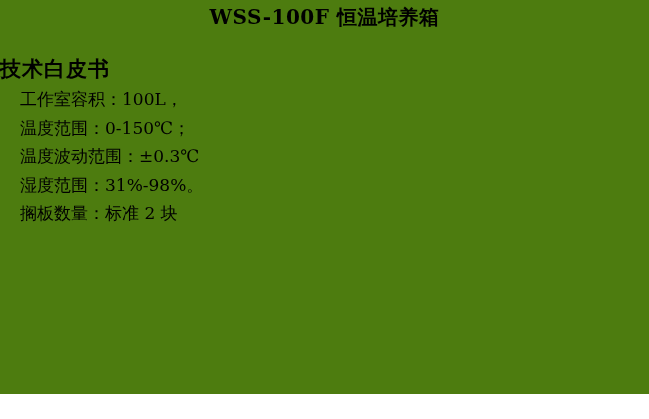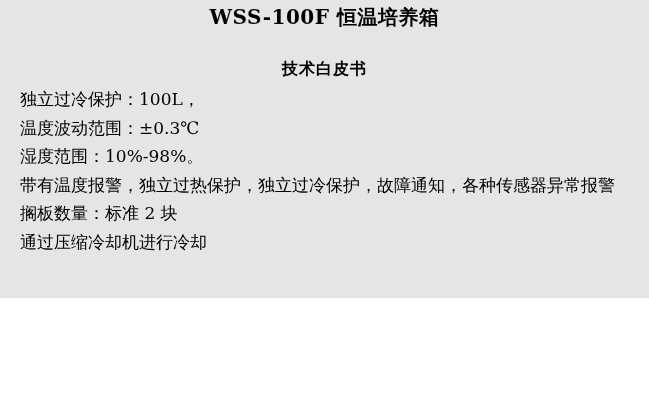--- a/index.html
+++ b/index.html
@@ -8,37 +8,36 @@
       height: 419px;
       overflow: hidden;
     }
     body {
       background: #ffffff;
       color: #000000;
       font-family: "DejaVu Serif", "Liberation Serif", serif;
     }
     .page {
       width: 649px;
-      height: 298px;
-      background: #e5e5e5;
+      height: 394px;
+      background: #4d7c0f;
       position: relative;
     }
     .doc-title {
       padding-top: 3px;
       text-align: center;
       font-size: 20px;
       font-weight: bold;
       line-height: 28px;
       letter-spacing: 0.5px;
       white-space: nowrap;
     }
     .doc-subtitle {
       margin-top: 24px;
-      text-align: center;
-      font-size: 16px;
+      font-size: 21px;
       font-weight: bold;
       line-height: 28px;
       letter-spacing: 1px;
       white-space: nowrap;
     }
     .doc-body {
       margin-top: 2px;
       padding-left: 20px;
       padding-right: 6px;
     }
@@ -53,21 +52,20 @@
 </head>
 <body style="background: rgb(255, 255, 255); color: rgb(0, 0, 0);">
 
 <div class="page">
 
   <div class="doc-title">WSS-100F 恒温培养箱</div>
 
   <div class="doc-subtitle">技术白皮书</div>
 
   <div class="doc-body">
-    <div class="doc-line">独立过冷保护：100L，</div>
+    <div class="doc-line">工作室容积：100L，</div>
+    <div class="doc-line">温度范围：0-150℃；</div>
     <div class="doc-line">温度波动范围：±0.3℃</div>
-    <div class="doc-line">湿度范围：10%-98%。</div>
-    <div class="doc-line">带有温度报警，独立过热保护，独立过冷保护，故障通知，各种传感器异常报警</div>
+    <div class="doc-line">湿度范围：31%-98%。</div>
     <div class="doc-line">搁板数量：标准 2 块</div>
-    <div class="doc-line">通过压缩冷却机进行冷却</div>
   </div>
 
 </div>
 
 </body></html>

